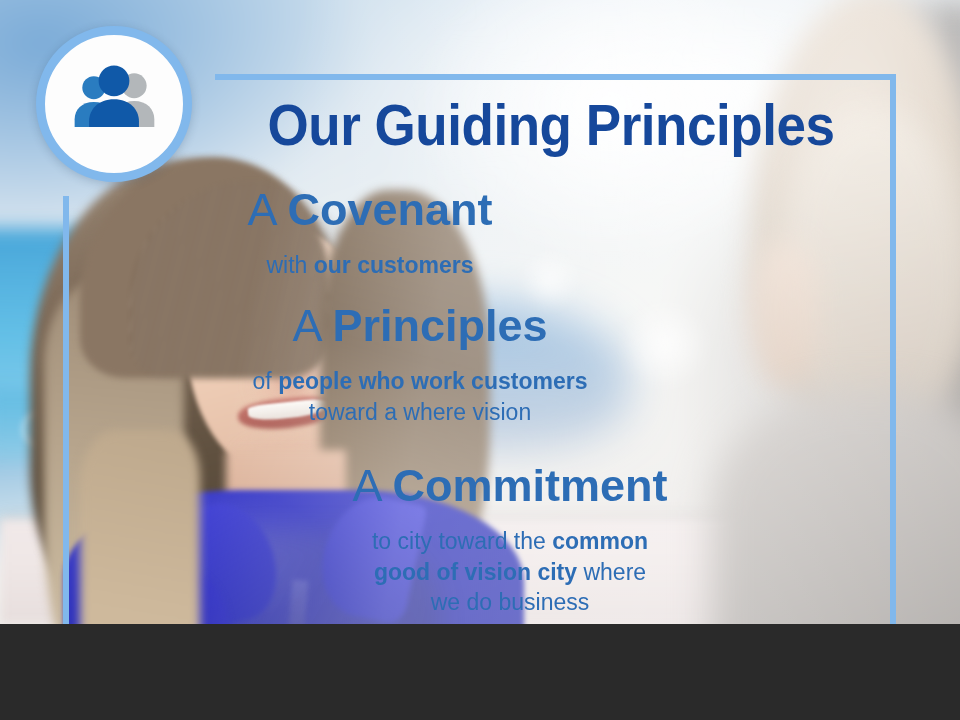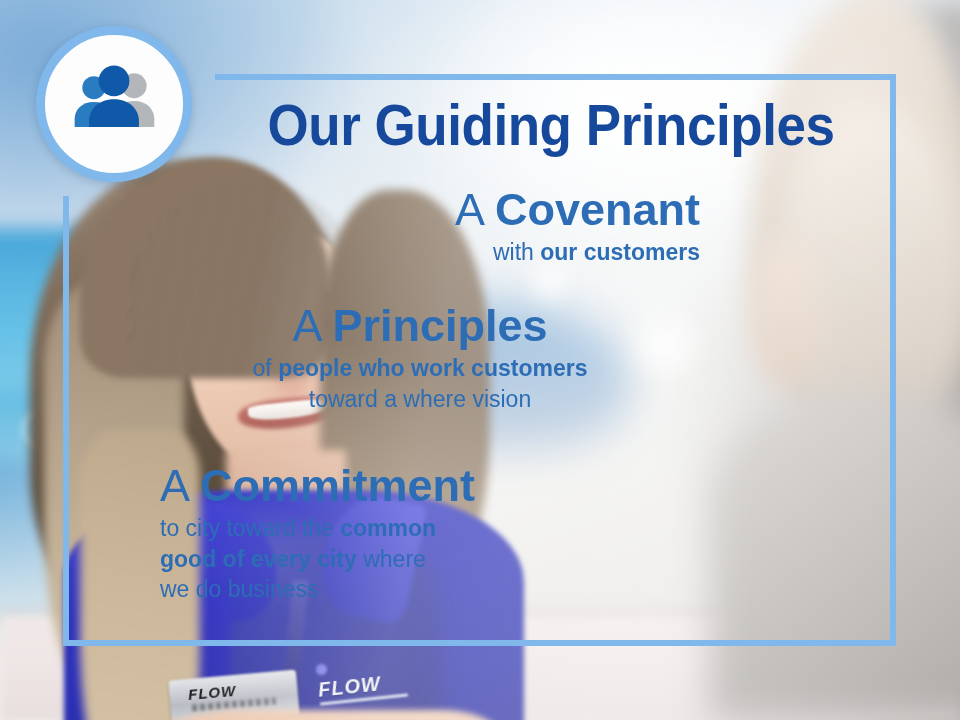--- a/index.html
+++ b/index.html
@@ -1,20 +1,20 @@
 <!DOCTYPE html>
 <html style="--navy: #16489B; --midblue: #2D6DB5; --frameblue: #81B8EC;"><head>
 <meta charset="utf-8">
 <title>Our Guiding Principles</title>
 <style>
   * { margin:0; padding:0; box-sizing:border-box; }
   html,body{ background:#2a2a2a; }
   .stage{
     position:relative;
-    width:960px; height:720px;
+    width:960px; height:624px;
     overflow:hidden;
     font-family:"Liberation Sans", sans-serif;
     background:#dfe6ee;
   }
 
   
   .photo{ position:absolute; inset:0; overflow:hidden; }
 
   .bg-base{
     position:absolute; inset:-40px;
@@ -335,28 +335,28 @@
     font-size:45px;
     line-height:1.05;
     white-space:nowrap;
   }
   .p-title .art{ font-weight:normal; }
   .p-title .word{ font-weight:bold; }
   .p-body{
     color:var(--midblue);
     font-size:23px;
     line-height:1.32;
-    margin-top:4px;
+    margin-top:17px;
   }
   .p-body b{ font-weight:bold; }
   .p-body .reg{ font-weight:normal; }
 
-  .pr1{ left:40px;  top:186px; width:660px; text-align:right; }
+  .pr1{ left:40px;  top:186px; width:660px; text-align:center; }
   .pr2{ left:90px;  top:302px; width:660px; text-align:center; }
-  .pr3{ left:160px; top:462px; width:700px; }
+  .pr3{ left:160px; top:462px; width:700px; text-align:center; }
 
   :root{
     --navy:#16489B;
     --midblue:#2D6DB5;
     --frameblue:#81B8EC;
   }
 </style>
 </head>
 <body>
 
@@ -466,19 +466,19 @@
         </div>
     </div>
 
     <div class="principle pr3">
       <div class="p-title">
         <span class="art">A</span>
         <span class="word">Commitment</span>
       </div>
       <div class="p-body">
           <div><span class="reg">to city toward the </span><b>common</b></div>
-          <div><b>good of every city</b><span class="reg"> where</span></div>
+          <div><b>good of vision city</b><span class="reg"> where</span></div>
           <div><span class="reg">we do business</span></div>
         </div>
     </div>
 
   </div>
 </div>
 
 </body></html>

